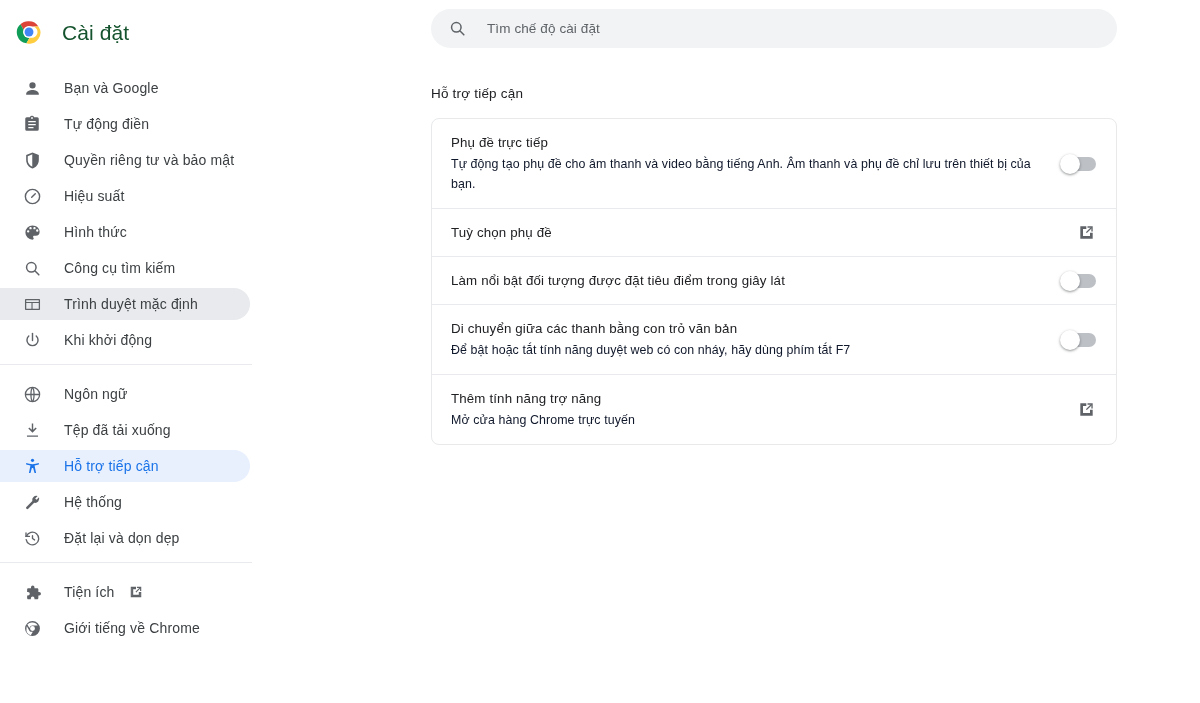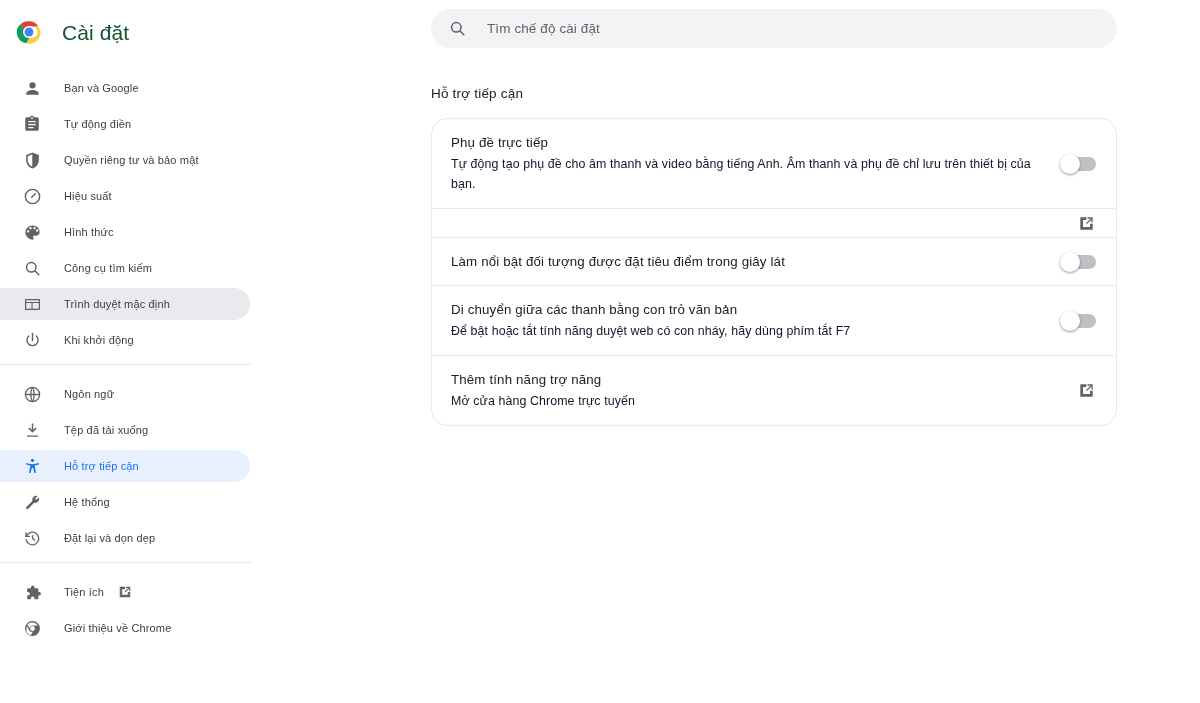--- a/index.html
+++ b/index.html
@@ -43,21 +43,21 @@
 
   .nav-item {
     position: relative;
     display: flex; align-items: center;
     height: 32px;
     margin: 4px 0;
     padding-left: 22px;
     border-radius: 0 16px 16px 0;
     width: 250px;
     cursor: pointer;
-    font-size: 11px;
+    font-size: 14px;
     color: #3c4043;
     white-space: nowrap;
   }
   .nav-item .ico {
     width: 20px; height: 20px; flex: 0 0 20px;
     display: flex; align-items: center; justify-content: center;
     color: #5f6368;
   }
   .nav-item .lbl { margin-left: 22px; letter-spacing: .15px; }
   .nav-item.hovered { background: #e8eaed; }
@@ -109,21 +109,21 @@
   .section-title {
     position: absolute; left: 161px; top: 86px;
     font-size: 13.5px; color: #202124; letter-spacing: .2px;
   }
 
   .card {
     position: absolute; left: 161px; top: 118px;
     width: 686px;
     background: #ffffff;
     border: 1px solid #e7e9eb;
-    border-radius: 16px;
+    border-radius: 8px;
     overflow: hidden;
   }
 
   .row {
     display: flex; align-items: center;
     padding: 0 20px 0 19px;
     position: relative;
     cursor: pointer;
   }
   .row + .row { border-top: 1px solid #e8eaed; }
@@ -338,21 +338,21 @@
           </svg>
         </span>
       </div>
 
       <div class="nav-item">
         <span class="ico">
           <svg width="19" height="19" viewBox="0 0 24 24" fill="currentColor">
             <path d="M12 2.6A9.4 9.4 0 1 0 21.4 12 9.4 9.4 0 0 0 12 2.6zm0 1.8a7.6 7.6 0 0 1 6.6 3.8H12a4 4 0 0 0-3.9 3.1L5.5 7a7.57 7.57 0 0 1 6.5-2.6zM4.4 12a7.5 7.5 0 0 1 .5-2.7l3.3 5.7A4 4 0 0 0 12 16h.4l-2.6 4.4A7.6 7.6 0 0 1 4.4 12zm7.6 3.1A3.1 3.1 0 1 1 15.1 12 3.1 3.1 0 0 1 12 15.1z"></path>
           </svg>
         </span>
-        <span class="lbl">Giới thiệu về Chrome</span>
+        <span class="lbl">Giới tiếng về Chrome</span>
       </div>
     </div>
   </div>
 
   <div id="main">
 
     <div class="searchbar">
       <span class="sico">
         <svg width="19" height="19" viewBox="0 0 24 24" fill="none" stroke="currentColor" stroke-width="1.9" stroke-linecap="round">
           <circle cx="10.5" cy="10.5" r="6"></circle>
@@ -373,20 +373,21 @@
         </div>
         <div class="row-action">
           <div class="toggle">
             <div class="knob"></div>
           </div>
         </div>
       </div>
 
       <div class="row">
         <div class="row-text">
+          <div class="row-title">Tuỳ chọn phụ đề</div>
         </div>
         <div class="row-action">
           <div class="extbtn">
             <svg width="17" height="17" viewBox="0 0 24 24" fill="none" stroke="currentColor" stroke-width="1.9">
               <path d="M4.2 4.2h6.6v1.9H6.1v11.8h11.8V13.2h1.9v6.6H4.2z"></path>
               <path d="M13.4 4.2h6.4v6.4"></path>
                 <path d="M19.2 4.8l-7.4 7.4"></path>
             </svg>
           </div>
         </div>

